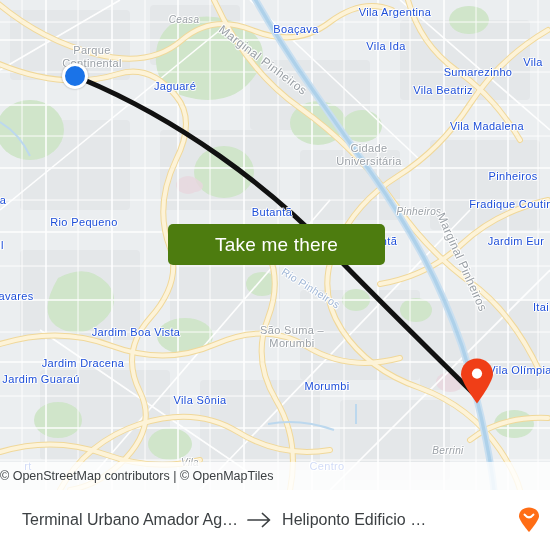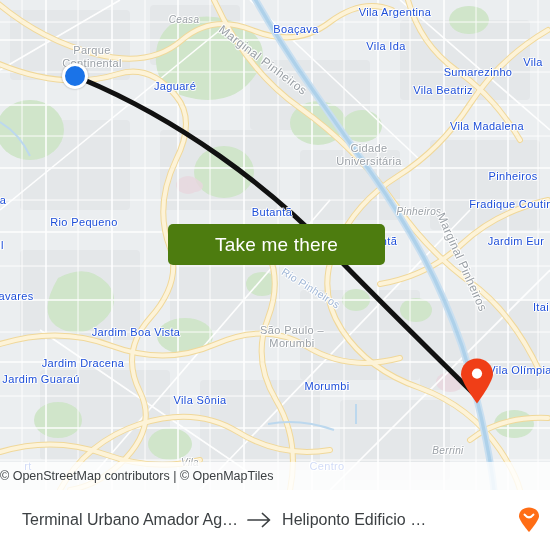--- a/index.html
+++ b/index.html
@@ -342,21 +342,21 @@
         <div class="map-label sz-lg" style="left: 272px; top: 212px;">Butantã</div>
         <div class="map-label sz-lg" style="left: 389px; top: 241px;">ntã</div>
         <div class="map-label sz-lg" style="left: 516px; top: 241px;">Jardim Eur</div>
         <div class="map-label sz-lg" style="left: 84px; top: 222px;">Rio Pequeno</div>
         <div class="map-label sz-lg" style="left: 3px; top: 200px;">a</div>
         <div class="map-label sz-lg" style="left: 1px; top: 245px;">il</div>
         <div class="map-label sz-lg" style="left: 16px; top: 296px;">avares</div>
         <div class="map-label sz-lg" style="left: 136px; top: 332px;">Jardim Boa Vista</div>
         <div class="map-label sz-lg" style="left: 83px; top: 363px;">Jardim Dracena</div>
         <div class="map-label sz-lg" style="left: 41px; top: 379px;">Jardim Guaraú</div>
-        <div class="map-label two-line" style="left: 292px; top: 337px;">São Paulo –
+        <div class="map-label two-line" style="left: 292px; top: 337px;">São Suma –
 Morumbi</div>
         <div class="map-label sz-lg" style="left: 327px; top: 386px;">Morumbi</div>
         <div class="map-label sz-lg" style="left: 200px; top: 400px;">Vila Sônia</div>
         <div class="map-label sz-lg" style="left: 520px; top: 370px;">Vila Olímpia</div>
         <div class="map-label sz-lg" style="left: 541px; top: 307px;">Itai</div>
         <div class="map-label sz-sm" style="left: 448px; top: 450px;">Berrini</div>
         <div class="map-label sz-lg" style="left: 327px; top: 466px;">Centro</div>
         <div class="map-label sz-lg" style="left: 28px; top: 466px;">rt</div>
         <div class="map-label sz-sm" style="left: 190px; top: 462px;">Vila</div>
         <div class="map-label road" style="left: 263px; top: 60px; transform: translate(-50%, -50%) rotate(37deg);">Marginal Pinheiros</div>

